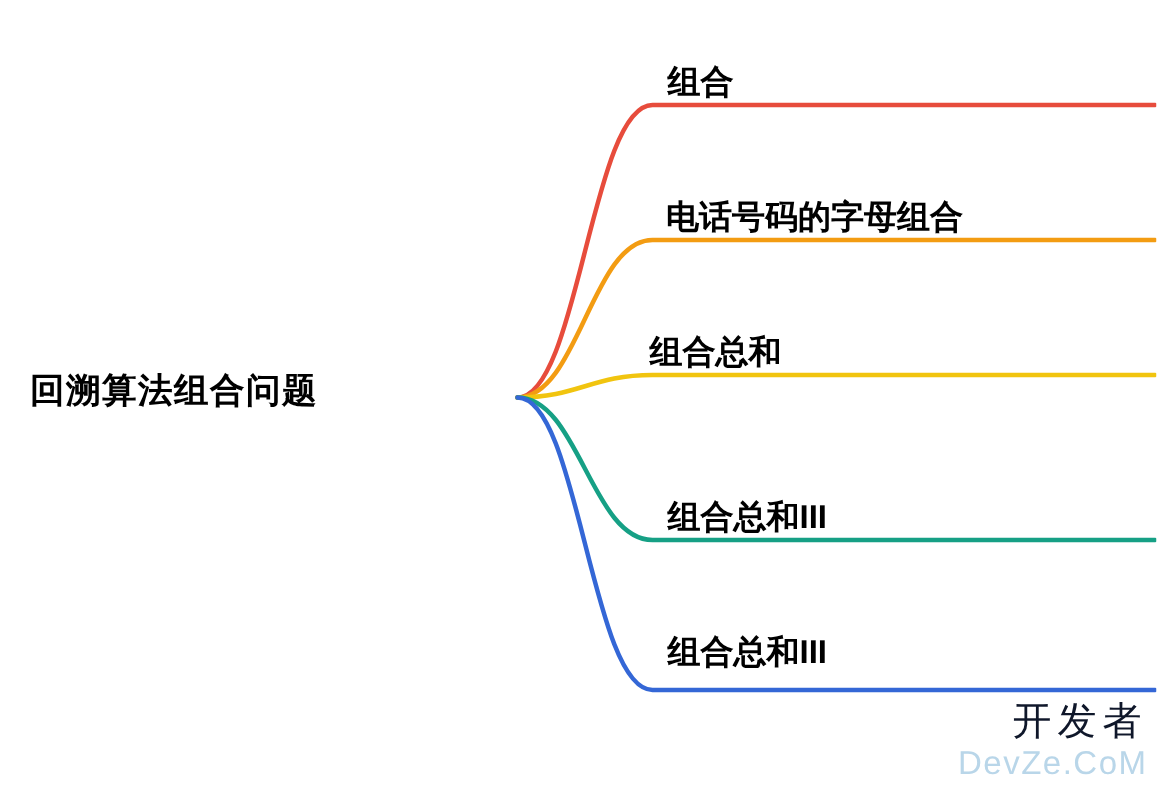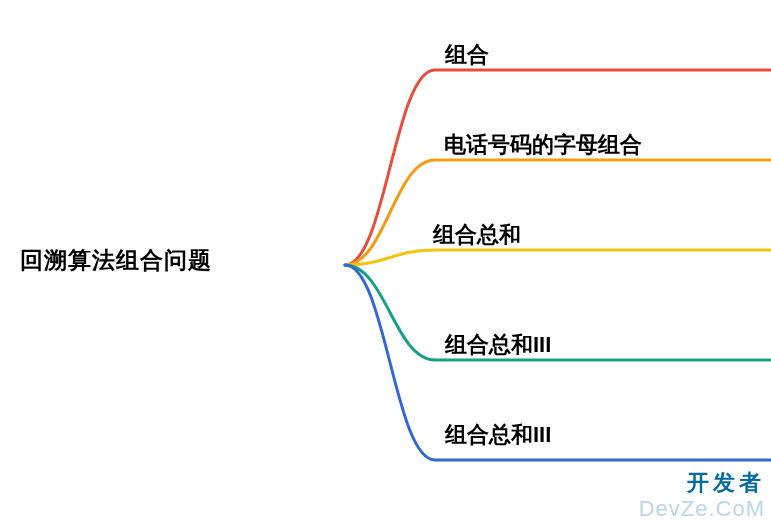--- a/index.html
+++ b/index.html
@@ -39,24 +39,24 @@
   }
   .connectors path {
     fill: none;
     stroke-width: 3;
     stroke-linecap: round;
   }
   .watermark-1 {
     position: absolute;
     right: 6px;
     bottom: 26px;
-    font-size: 22px;
-    color: #0369a1;
+    font-size: 26px;
+    color: #0f172a;
     letter-spacing: 4px;
-    font-weight: 700;
+    font-weight: 400;
   }
   .watermark-2 {
     position: absolute;
     right: 6px;
     bottom: 2px;
     font-size: 22px;
     color: #b9d6e9;
     letter-spacing: 1px;
     font-weight: 400;
     margin-top: 28px;

